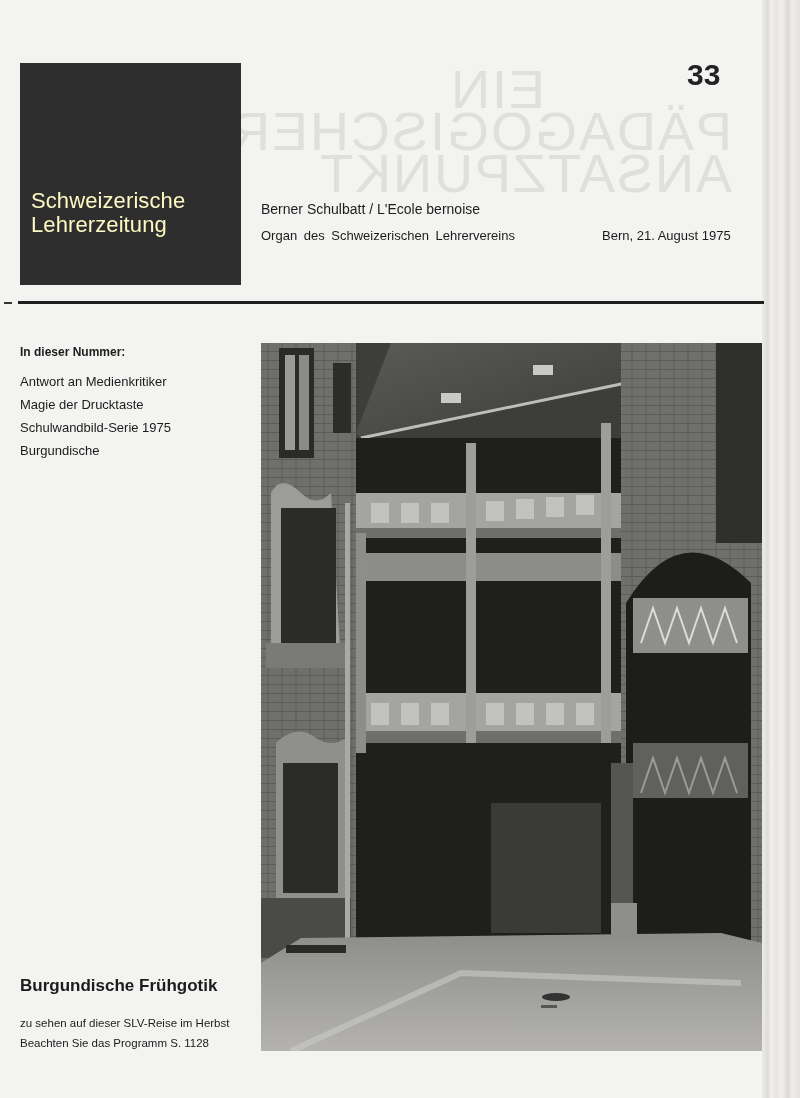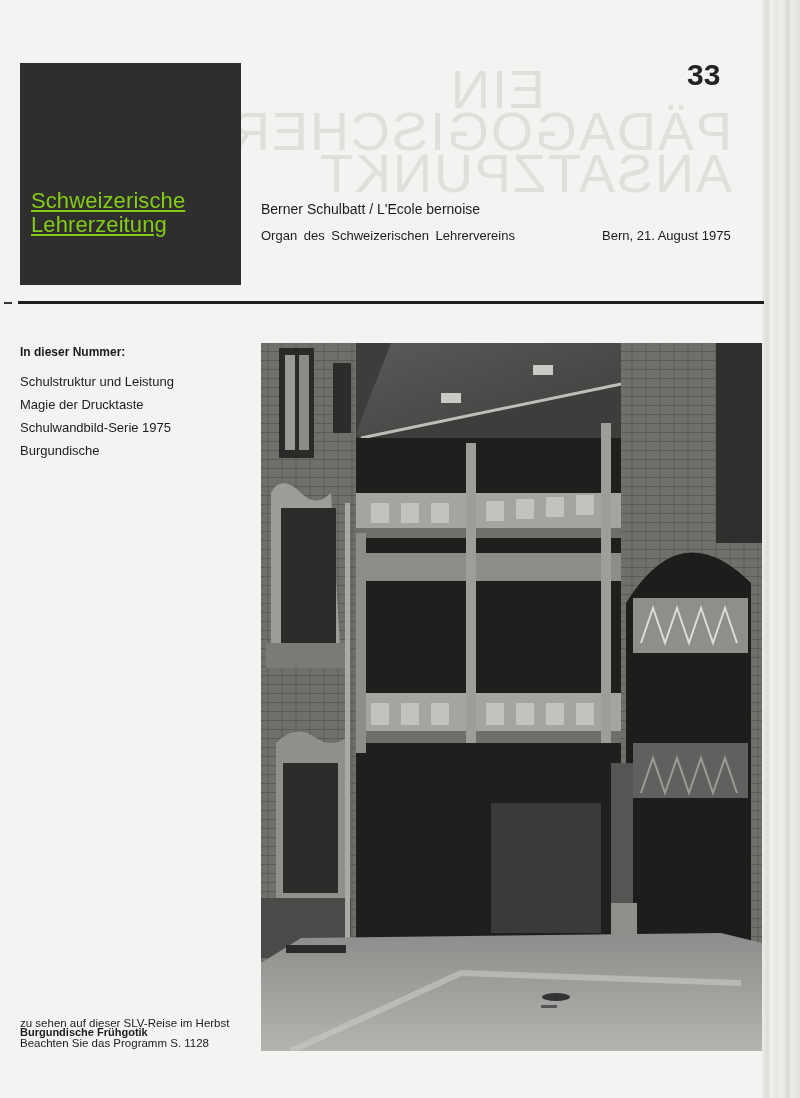--- a/index.html
+++ b/index.html
@@ -16,42 +16,42 @@
   .ghost {
     position: absolute; left: 262px; top: 68px; width: 470px;
     color: #e0dfdb; transform: scaleX(-1); text-align: left;
     font-size: 54px; line-height: 42px; letter-spacing: 2px; pointer-events: none;
   }
   .masthead-box {
     position: absolute; left: 20px; top: 63px; width: 221px; height: 222px;
     background: #2e2e2e;
   }
   .masthead-title {
-    position: absolute; left: 11px; top: 126px; color: #84cc16;
-    font-size: 22px; line-height: 24px; letter-spacing: 0.1px; text-decoration: underline;
+    position: absolute; left: 11px; top: 126px; color: #fef9c3;
+    font-size: 22px; line-height: 24px; letter-spacing: 0.1px;
   }
   .issue-number {
     position: absolute; left: 687px; top: 58px; font-size: 30px; font-weight: bold;
     color: #222;
   }
   .subtitle1 { position: absolute; left: 261px; top: 201px; font-size: 14px; }
   .subtitle2 { position: absolute; left: 261px; top: 228px; font-size: 13px; word-spacing: 3px; }
   .date { position: absolute; left: 602px; top: 228px; font-size: 13px; }
   .rule {
     position: absolute; left: 18px; top: 301px; width: 746px; height: 3px; background: #1e1e1e;
   }
   .rule-tick { position: absolute; left: 4px; top: 302px; width: 8px; height: 2px; background:#333; }
   .contents-heading { position: absolute; left: 20px; top: 345px; font-size: 12px; font-weight: bold; }
   .contents-list { position: absolute; left: 20px; top: 374px; margin: 0; padding: 0; list-style: none; }
   .contents-list li { font-size: 13px; height: 23px; line-height: 16px; }
   .photo {
     position: absolute; left: 261px; top: 343px; width: 501px; height: 708px;
     background: #3a3a3a; overflow: hidden;
   }
-  .caption-title { position: absolute; left: 20px; top: 1026px; font-size: 11px; font-weight: bold; }
+  .caption-title { position: absolute; left: 20px; top: 976px; font-size: 17px; font-weight: bold; }
   .caption-sub { position: absolute; left: 20px; top: 1017px; font-size: 11.5px; }
   .caption-note { position: absolute; left: 20px; top: 1037px; font-size: 11.5px; }
 </style>
 </head>
 <body>
 
 <div class="page-edge"></div>
 
 <div class="ghost">
   <div style="text-align:center">EIN</div>
@@ -69,21 +69,21 @@
 <div class="issue-number">33</div>
 <div class="subtitle1">Berner Schulbatt / L'Ecole bernoise</div>
 <div class="subtitle2">Organ des Schweizerischen Lehrervereins</div>
 <div class="date">Bern, 21. August 1975</div>
 
 <div class="rule-tick"></div>
 <div class="rule"></div>
 
 <div class="contents-heading">In dieser Nummer:</div>
 <ul class="contents-list">
-  <li>Schulstruktur und Leistung</li>
+  <li>Antwort an Medienkritiker</li>
   <li>Magie der Drucktaste</li>
   <li>Schulwandbild-Serie 1975</li>
   <li>Burgundische</li>
 </ul>
 
 <div class="photo">
   <svg width="501" height="708" viewBox="0 0 501 708">
     <defs>
       <linearGradient id="floor" x1="0" y1="0" x2="0" y2="1">
         <stop offset="0" stop-color="#8d8d8b"></stop>

